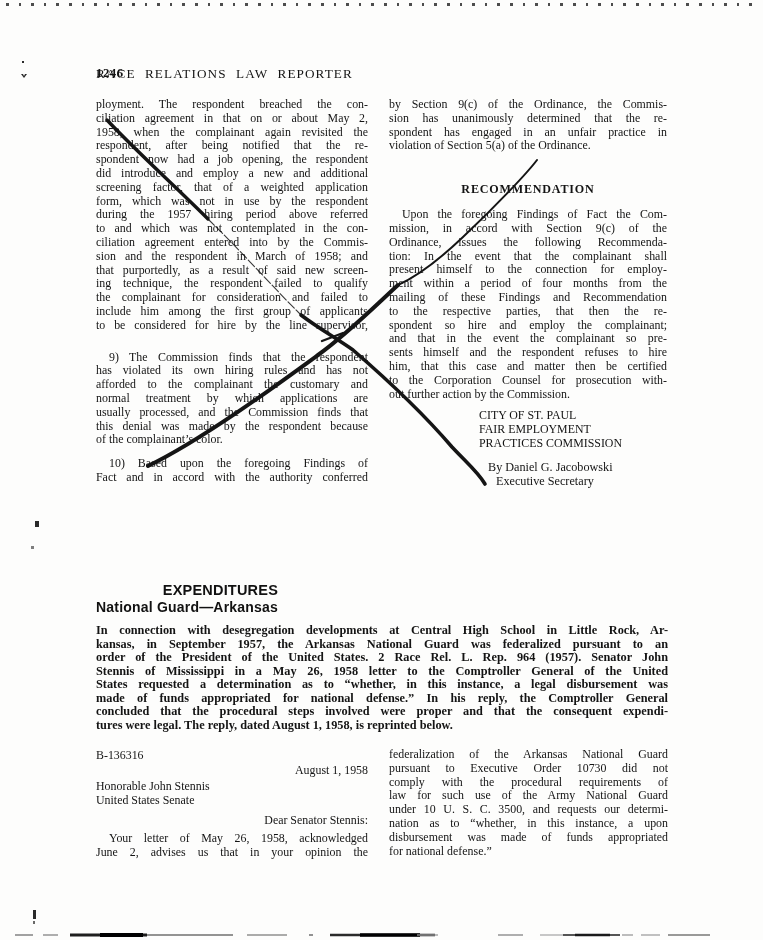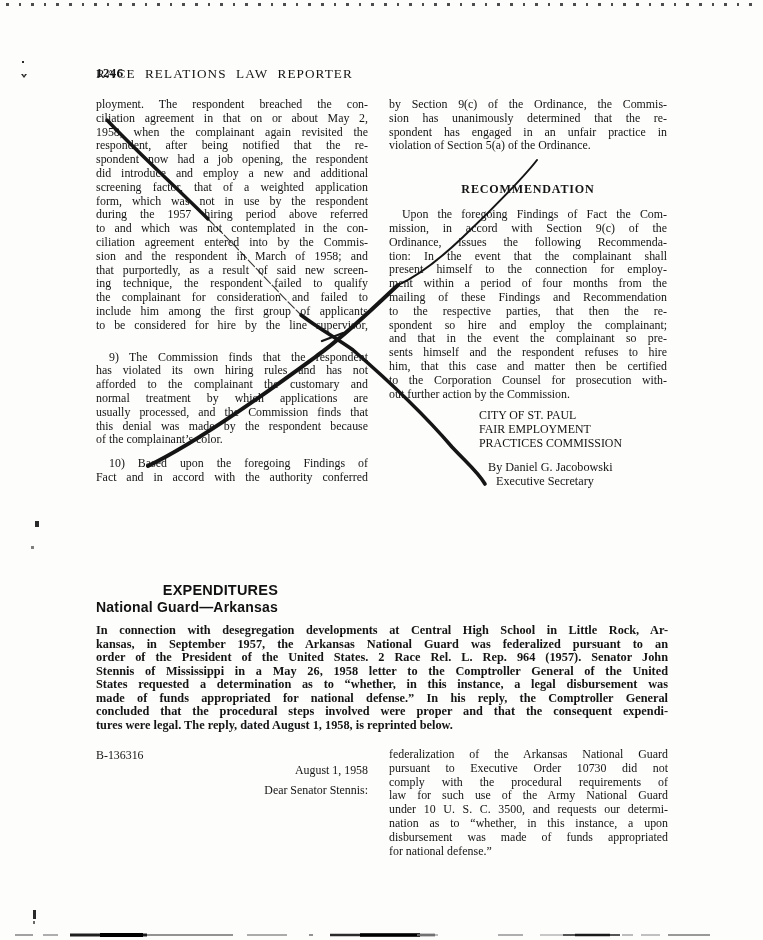--- a/index.html
+++ b/index.html
@@ -144,21 +144,29 @@
       <div class="tline">Stennis of Mississippi in a May 26, 1958 letter to the Comptroller General of the United</div>
       <div class="tline">States requested a determination as to “whether, in this instance, a legal disbursement was</div>
       <div class="tline">made of funds appropriated for national defense.”  In his reply, the Comptroller General</div>
       <div class="tline">concluded that the procedural steps involved were proper and that the consequent expendi-</div>
       <div class="tline">tures were legal.  The reply, dated August 1, 1958, is reprinted below.</div>
     </div>
 
   <div class="letterL">
     <div class="ref">B-136316</div>
     <div class="date">August 1, 1958</div>
+    <div class="para recip" data-justify="false">
+        <div class="tline">Honorable John Stennis</div>
+        <div class="tline">United States Senate</div>
+      </div>
     <div class="salut">Dear Senator Stennis:</div>
+    <div class="para lbody" data-last-align="justify" data-indent-first="true">
+        <div class="tline">Your letter of May 26, 1958, acknowledged</div>
+        <div class="tline">June 2, advises us that in your opinion the</div>
+      </div>
   </div>
   <div class="letterR para" data-last-align="left">
       <div class="tline">federalization of the Arkansas National Guard</div>
       <div class="tline">pursuant to Executive Order 10730 did not</div>
       <div class="tline">comply with the procedural requirements of</div>
       <div class="tline">law for such use of the Army National Guard</div>
       <div class="tline">under 10 U. S. C. 3500, and requests our determi-</div>
       <div class="tline">nation as to “whether, in this instance, a upon</div>
       <div class="tline">disbursement was made of funds appropriated</div>
       <div class="tline">for national defense.”</div>

